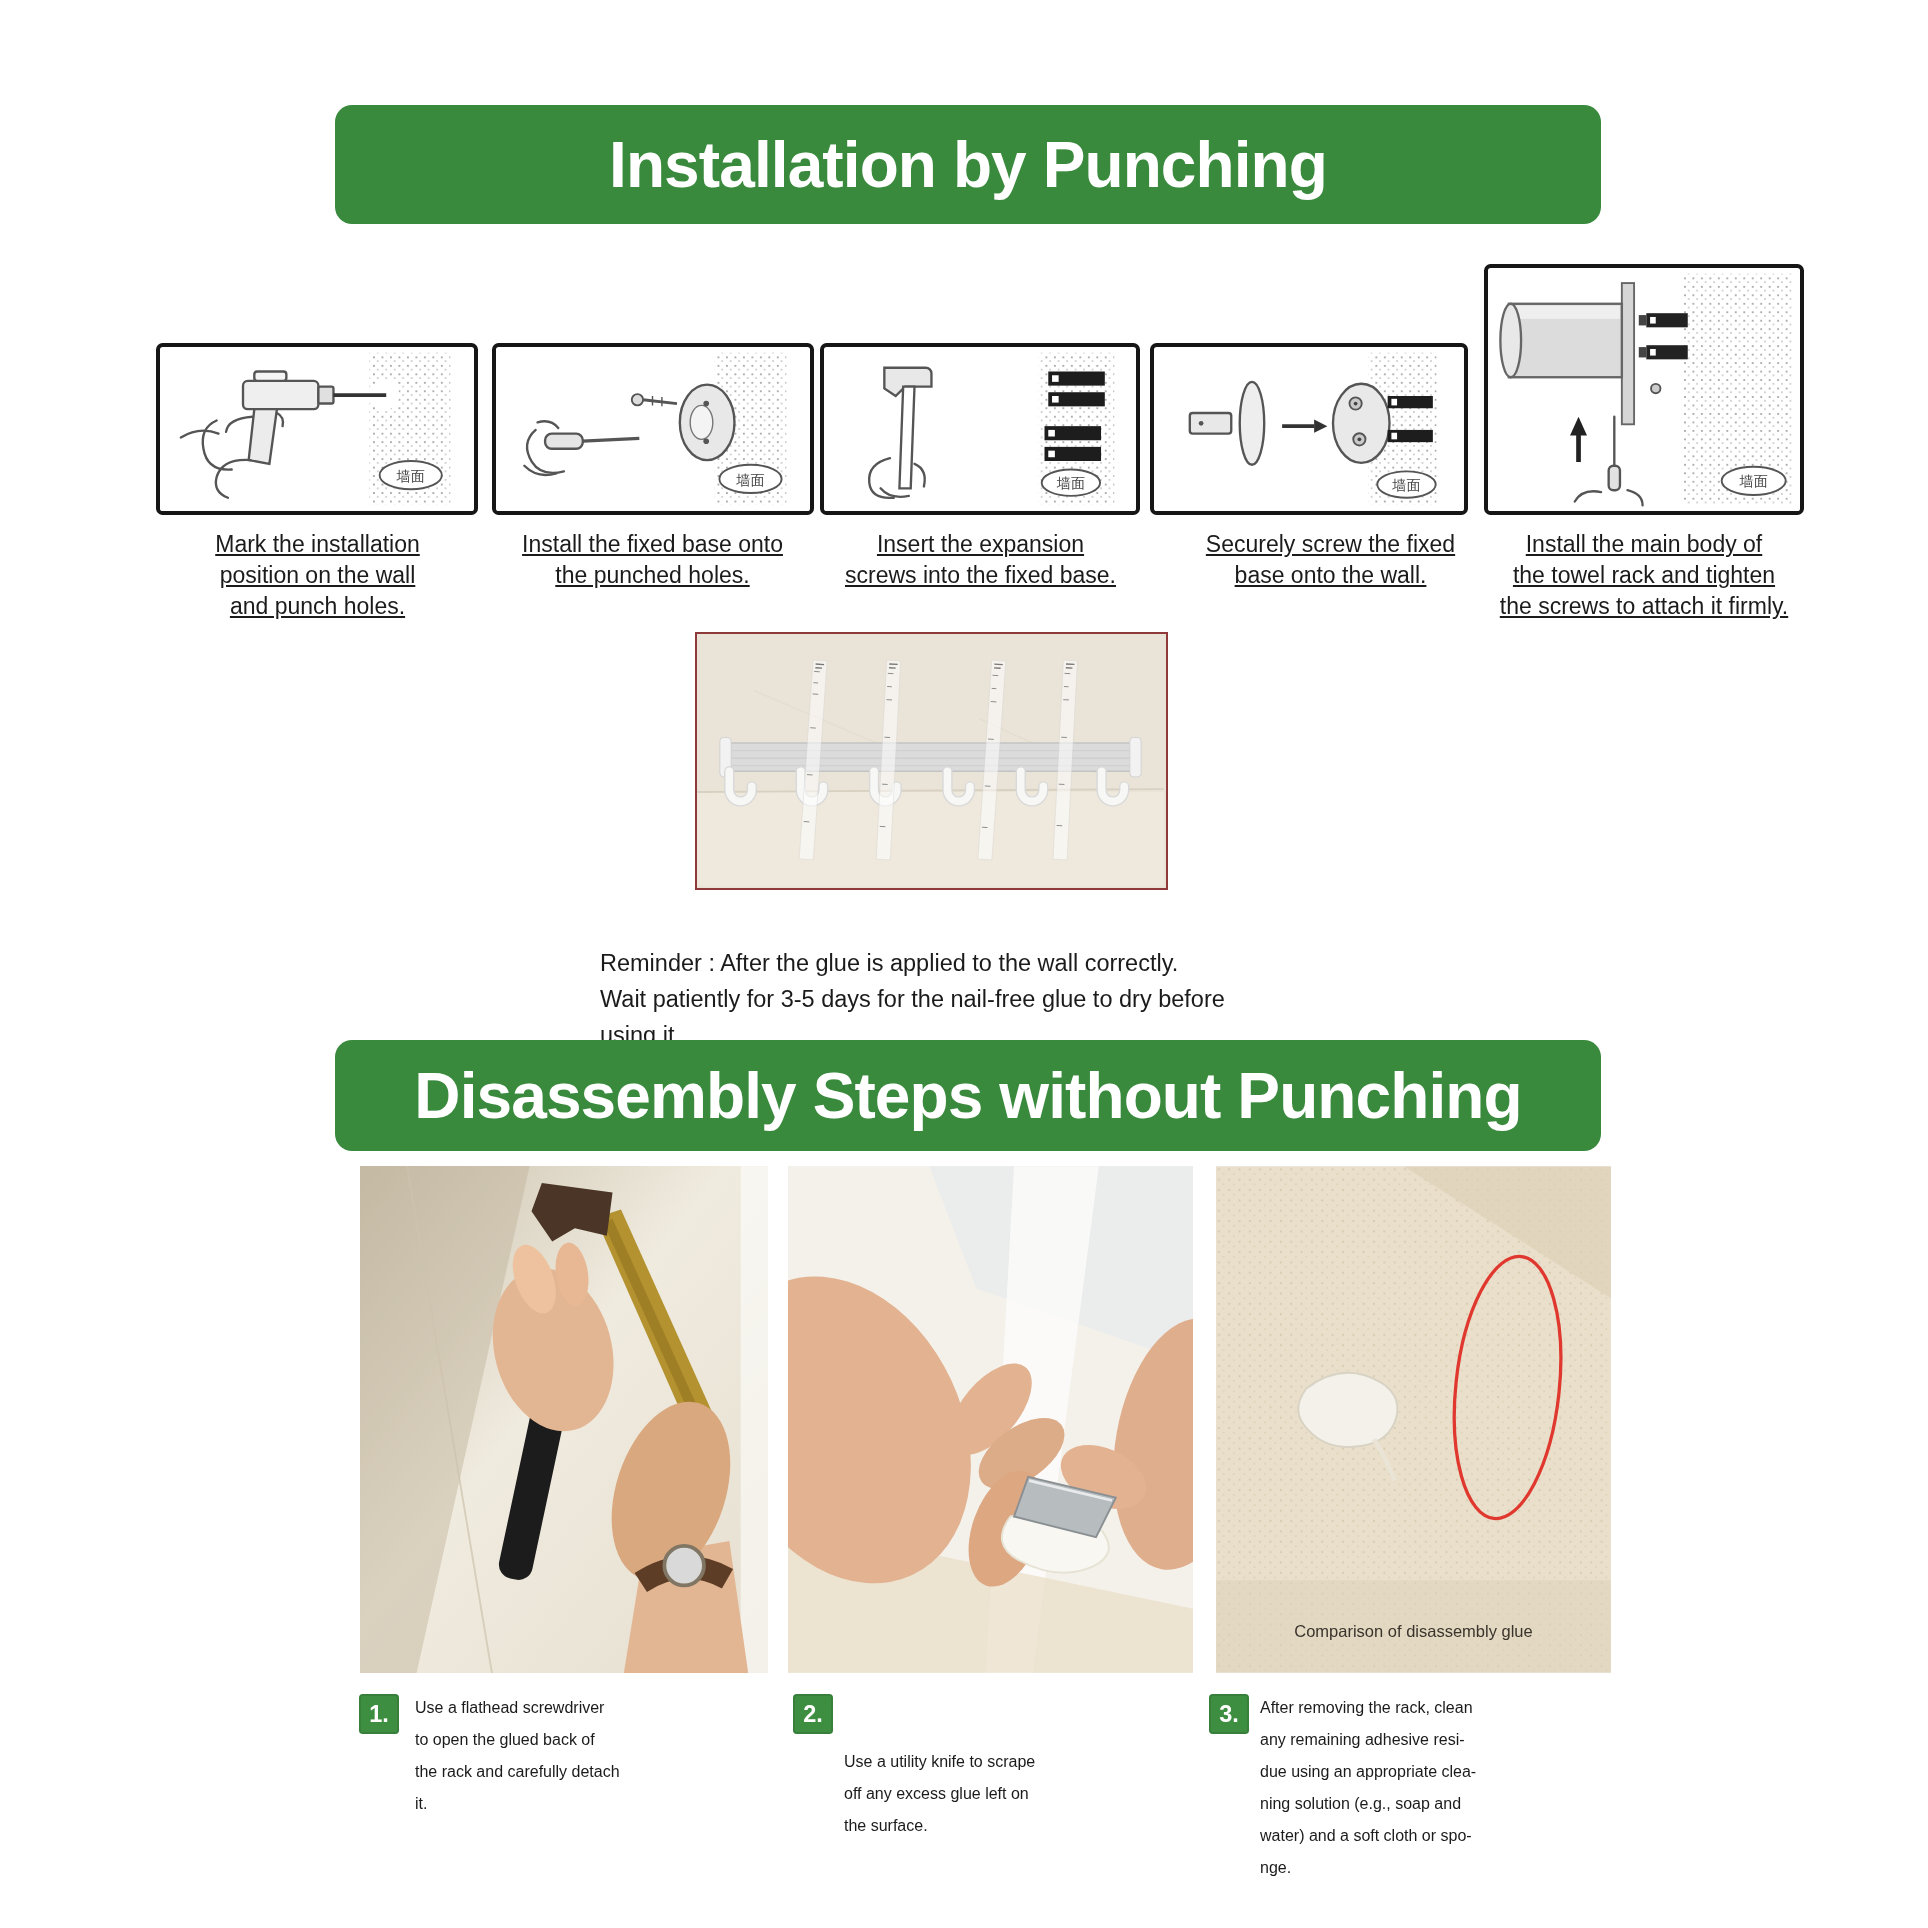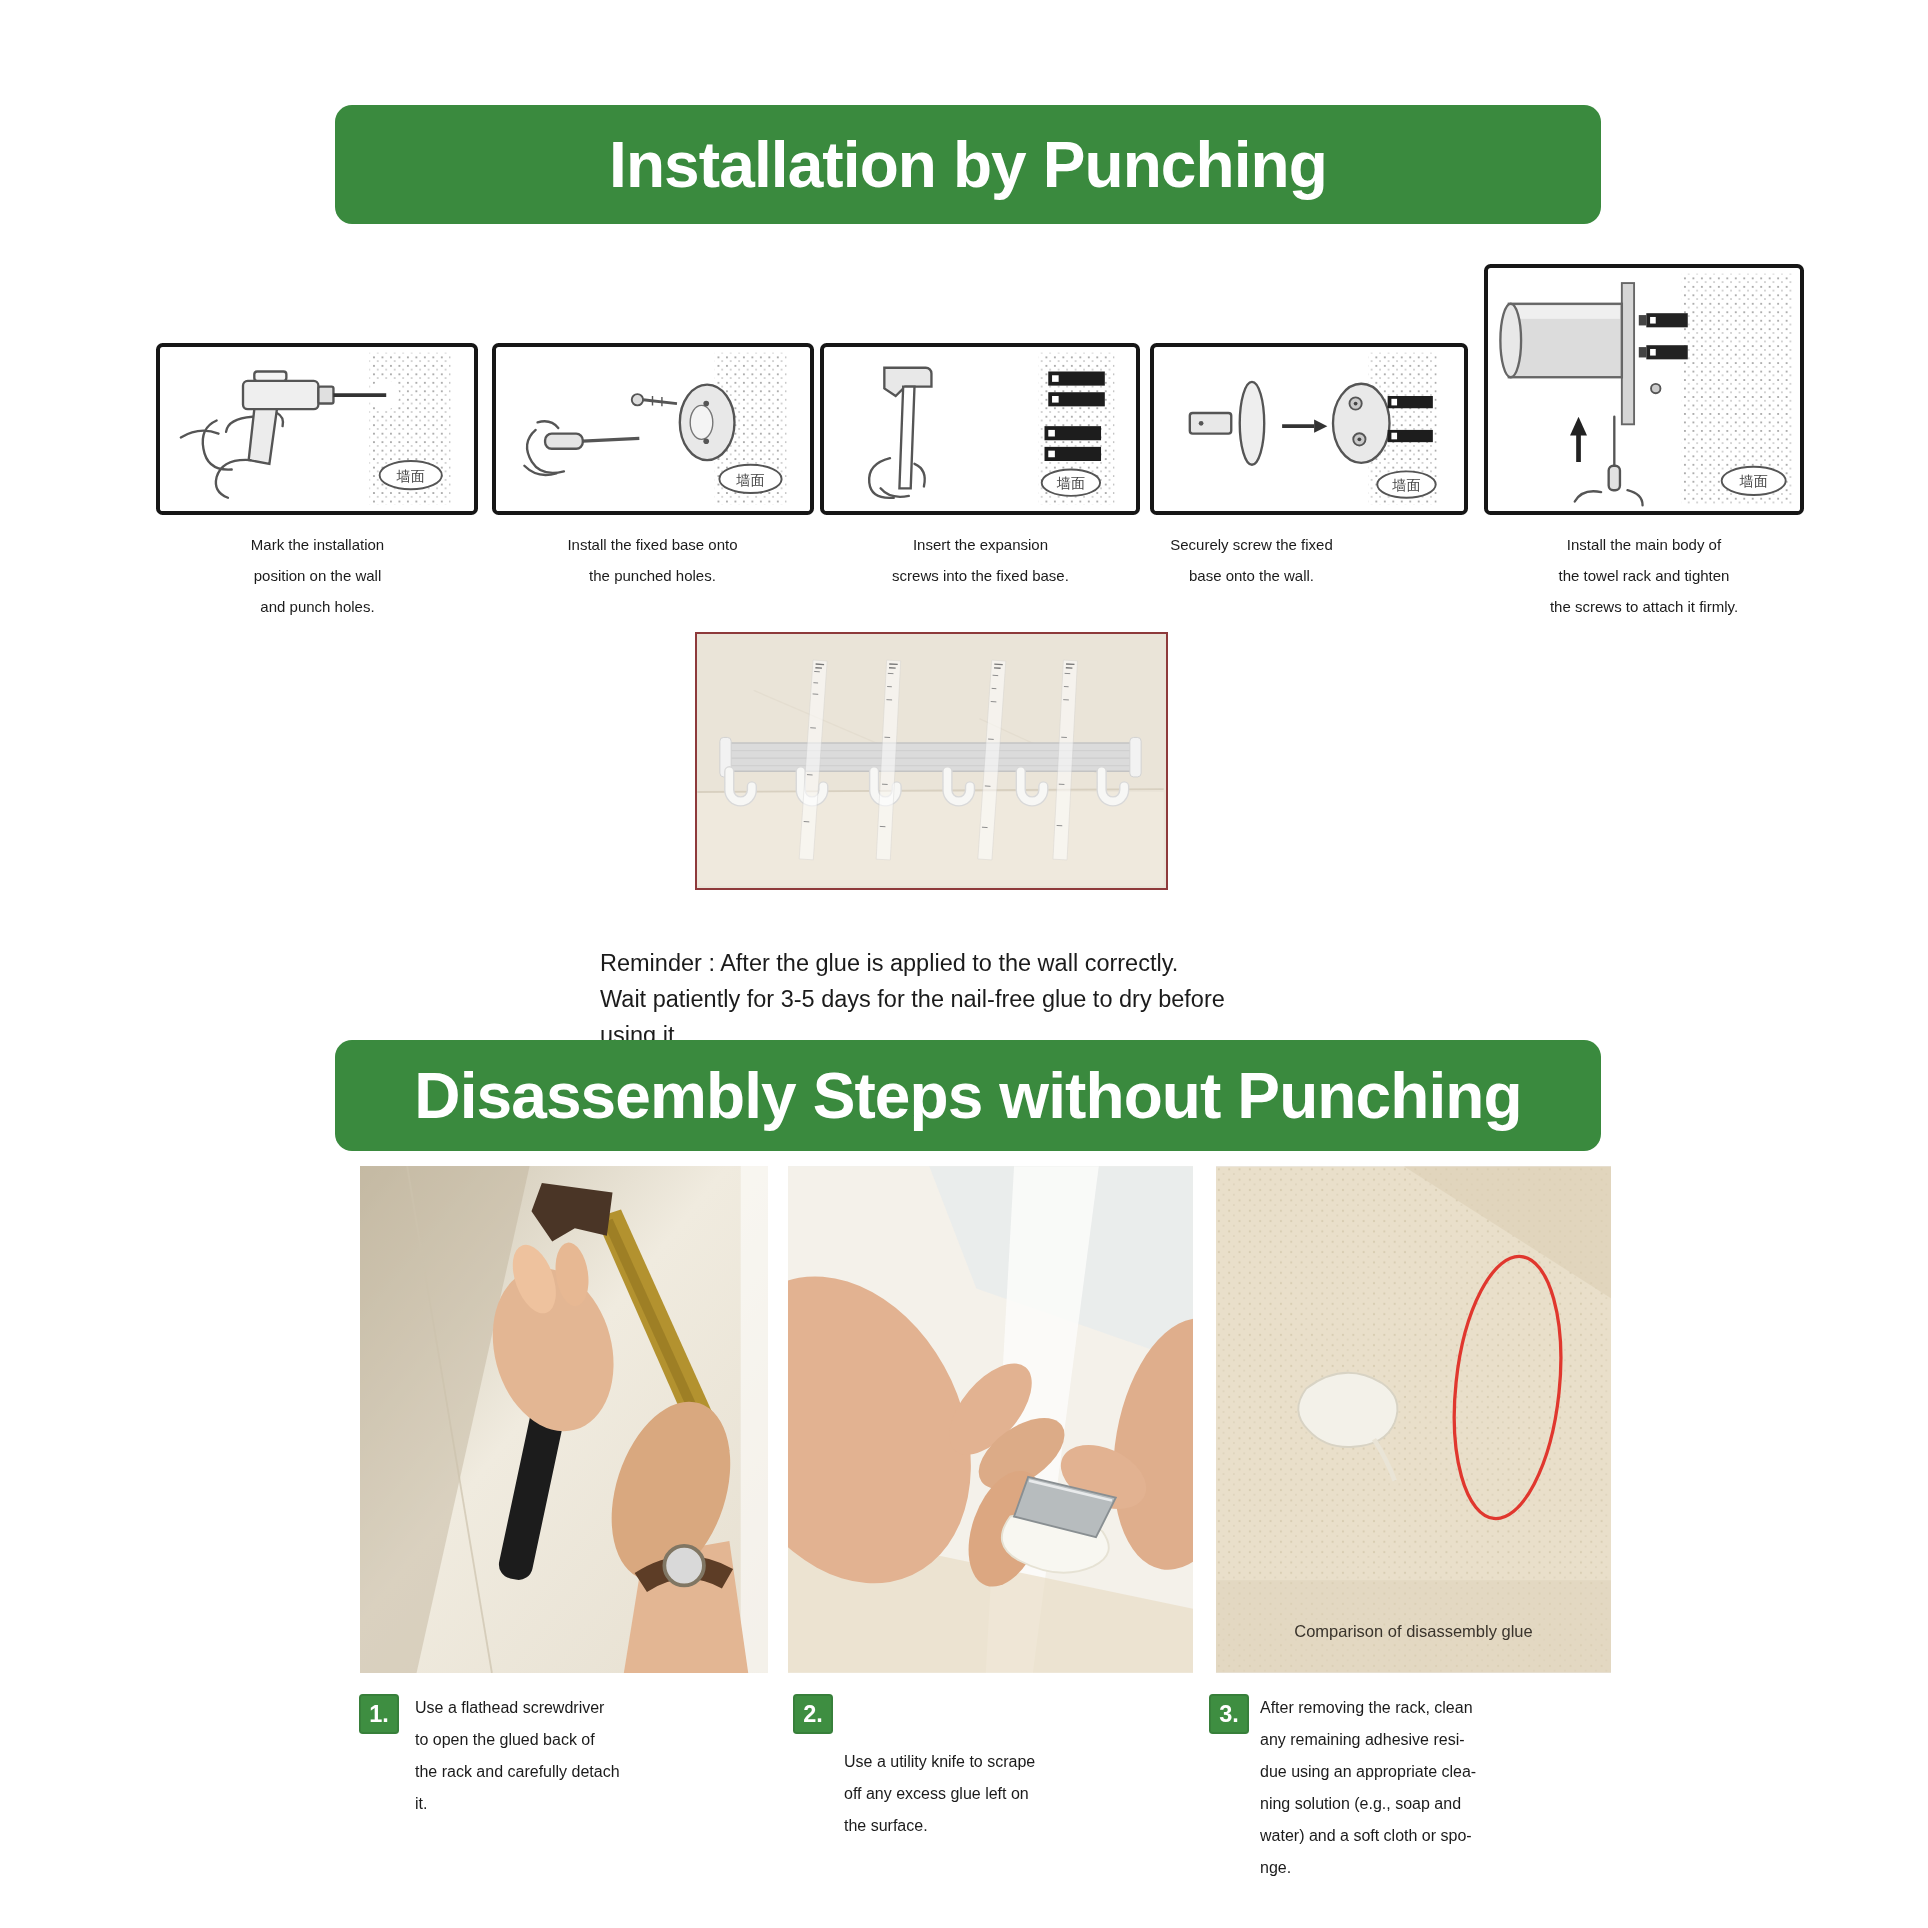--- a/index.html
+++ b/index.html
@@ -3,22 +3,22 @@
 <meta charset="utf-8">
 <style>
   html,body{margin:0;padding:0;background:#ffffff;}
   body{width:1928px;height:1928px;position:relative;overflow:hidden;
        font-family:"Liberation Sans",sans-serif;color:#1b1b1b;}
   .banner{position:absolute;left:335px;width:1266px;background:#3a8a3e;color:#ffffff;
           display:flex;align-items:center;justify-content:center;
           font-weight:bold;font-size:64px;letter-spacing:-0.9px;white-space:nowrap;border-radius:17px;}
   .step-box{position:absolute;box-sizing:border-box;border:4.7px solid #161616;border-radius:6.6px;
             background:#ffffff;overflow:hidden;}
-  .step-caption{position:absolute;top:529px;text-align:center;font-size:15px;line-height:31px;
-                white-space:pre-line;}
+  .step-caption{position:absolute;top:529px;text-align:center;font-size:23px;line-height:31px;
+                white-space:pre-line;text-decoration:underline;}
   .photo{position:absolute;overflow:hidden;background:#eee;}
   .wall-photo{position:absolute;left:695px;top:632px;width:473px;height:258px;box-sizing:border-box;
               border:2.8px solid #8e3a3b;background:#eae4d8;}
   .reminder{position:absolute;left:600px;top:921px;width:753px;font-size:23.5px;line-height:36px;
             white-space:pre-line;}
   .num-square{position:absolute;width:40px;height:40px;background:#3e8e41;border-radius:3.8px;
               color:#fff;font-weight:bold;font-size:23.5px;display:flex;align-items:center;
               justify-content:center;box-shadow:inset 0 0 0 1.9px rgba(0,0,0,0.10);}
   .d-caption{position:absolute;font-size:16px;line-height:32px;white-space:pre-line;}
   .photo-label{position:absolute;left:0;right:0;bottom:32px;text-align:center;
@@ -180,21 +180,21 @@
   </svg>
 </figure>
 
 <div class="step-caption" style="left:148px;width:339px;">Mark the installation
 position on the wall
 and punch holes.</div>
 <div class="step-caption" style="left:483px;width:339px;">Install the fixed base onto
 the punched holes.</div>
 <div class="step-caption" style="left:811px;width:339px;">Insert the expansion
 screws into the fixed base.</div>
-<div class="step-caption" style="left:1082px;width:339px;">Securely screw the fixed
+<div class="step-caption" style="left:1161px;width:339px;">Securely screw the fixed
 base onto the wall.</div>
 <div class="step-caption" style="left:1465px;width:358px;">Install the main body  of
 the towel rack and tighten
 the screws to attach it firmly.</div>
 
 <figure class="wall-photo" style="margin:0;">
   <svg width="467" height="252" viewBox="0 0 496 268">
     <rect width="496" height="268" fill="#eae4d8"></rect>
     <rect y="168" width="496" height="100" fill="#efe9dd"></rect>
     <line x1="0" y1="168" x2="496" y2="165" stroke="#d8d0c0" stroke-width="2"></line>

